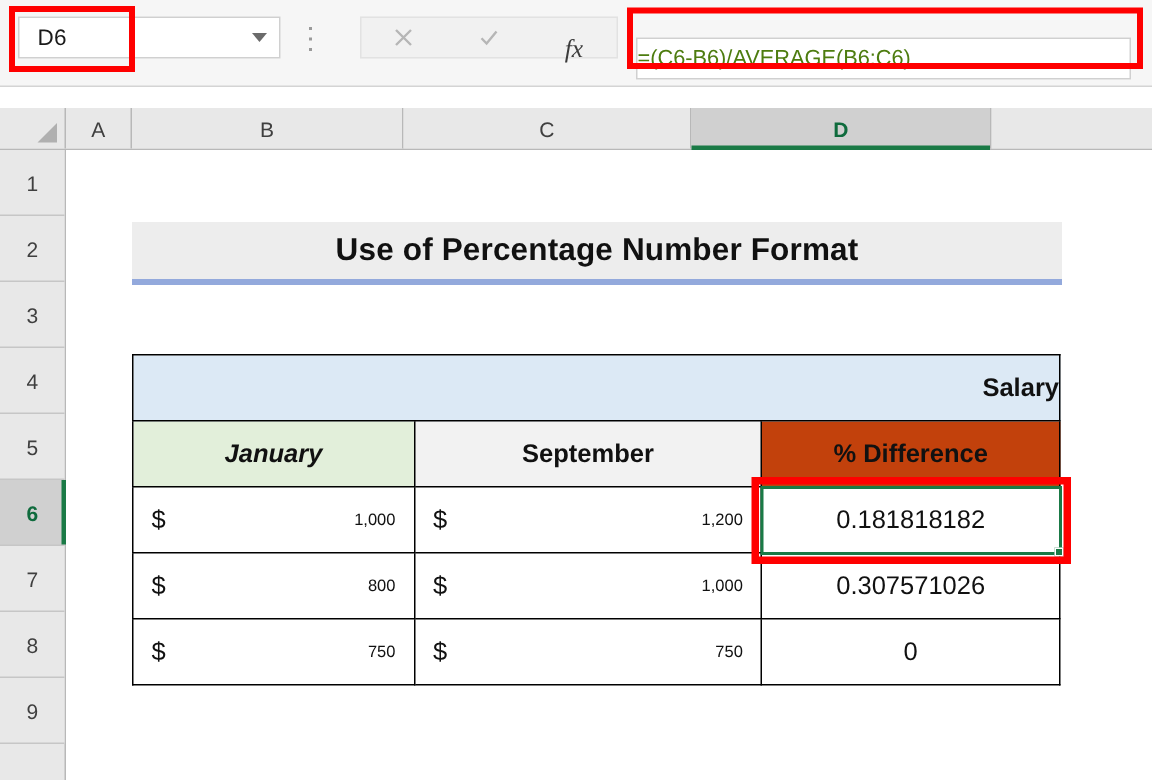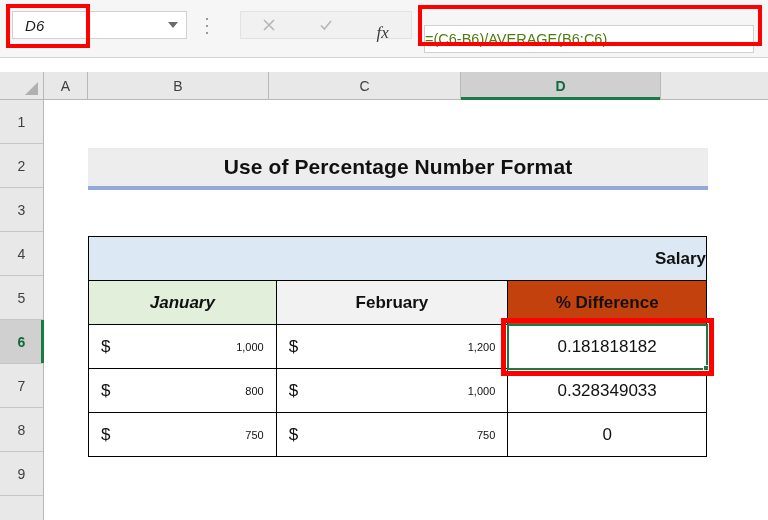--- a/index.html
+++ b/index.html
@@ -15,21 +15,21 @@
     position: absolute; left: 0; top: 0;
     width: 768px; height: 58px;
     background: #f6f6f6;
     border-bottom: 1px solid #d4d4d4;
   }
   .namebox-wrap {
     position: absolute; left: 12px; top: 11px;
     width: 175px; height: 28px;
     background: #ffffff;
     border: 1px solid #d0d0d0;
-    display: flex; align-items: center; font-style: italic;
+    display: flex; align-items: center;
   }
   .namebox-text {
     font-size: 15px; color: #1a1a1a;
     padding-left: 12px; flex: 1;
     letter-spacing: .2px;
   }
   .namebox-caret {
     width: 26px; height: 100%;
     display: flex; align-items: center; justify-content: center;
   }
@@ -294,21 +294,21 @@
     <span class="title-text">Use of Percentage Number Format</span>
   </div>
 
   <table class="xl-table">
     <tbody>
         <tr>
       <td class="hdr-salary" colspan="3">Salary</td>
     </tr>
     <tr>
       <td class="hdr-jan w-jan">January</td>
-      <td class="hdr-feb w-feb">February</td>
+      <td class="hdr-feb w-feb">September</td>
       <td class="hdr-pct w-pct">% Difference</td>
     </tr>
 
     <tr>
       <td class="cur-cell">
         <div class="cur-inner">
           <span class="cur-sym">$</span>
           <span class="cur-val">1,000</span>
         </div>
       </td>
@@ -327,21 +327,21 @@
           <span class="cur-sym">$</span>
           <span class="cur-val">800</span>
         </div>
       </td>
       <td class="cur-cell">
         <div class="cur-inner">
           <span class="cur-sym">$</span>
           <span class="cur-val">1,000</span>
         </div>
       </td>
-      <td class="num-cell">0.328349033</td>
+      <td class="num-cell">0.307571026</td>
     </tr>
 
     <tr>
       <td class="cur-cell">
         <div class="cur-inner">
           <span class="cur-sym">$</span>
           <span class="cur-val">750</span>
         </div>
       </td>
       <td class="cur-cell">

